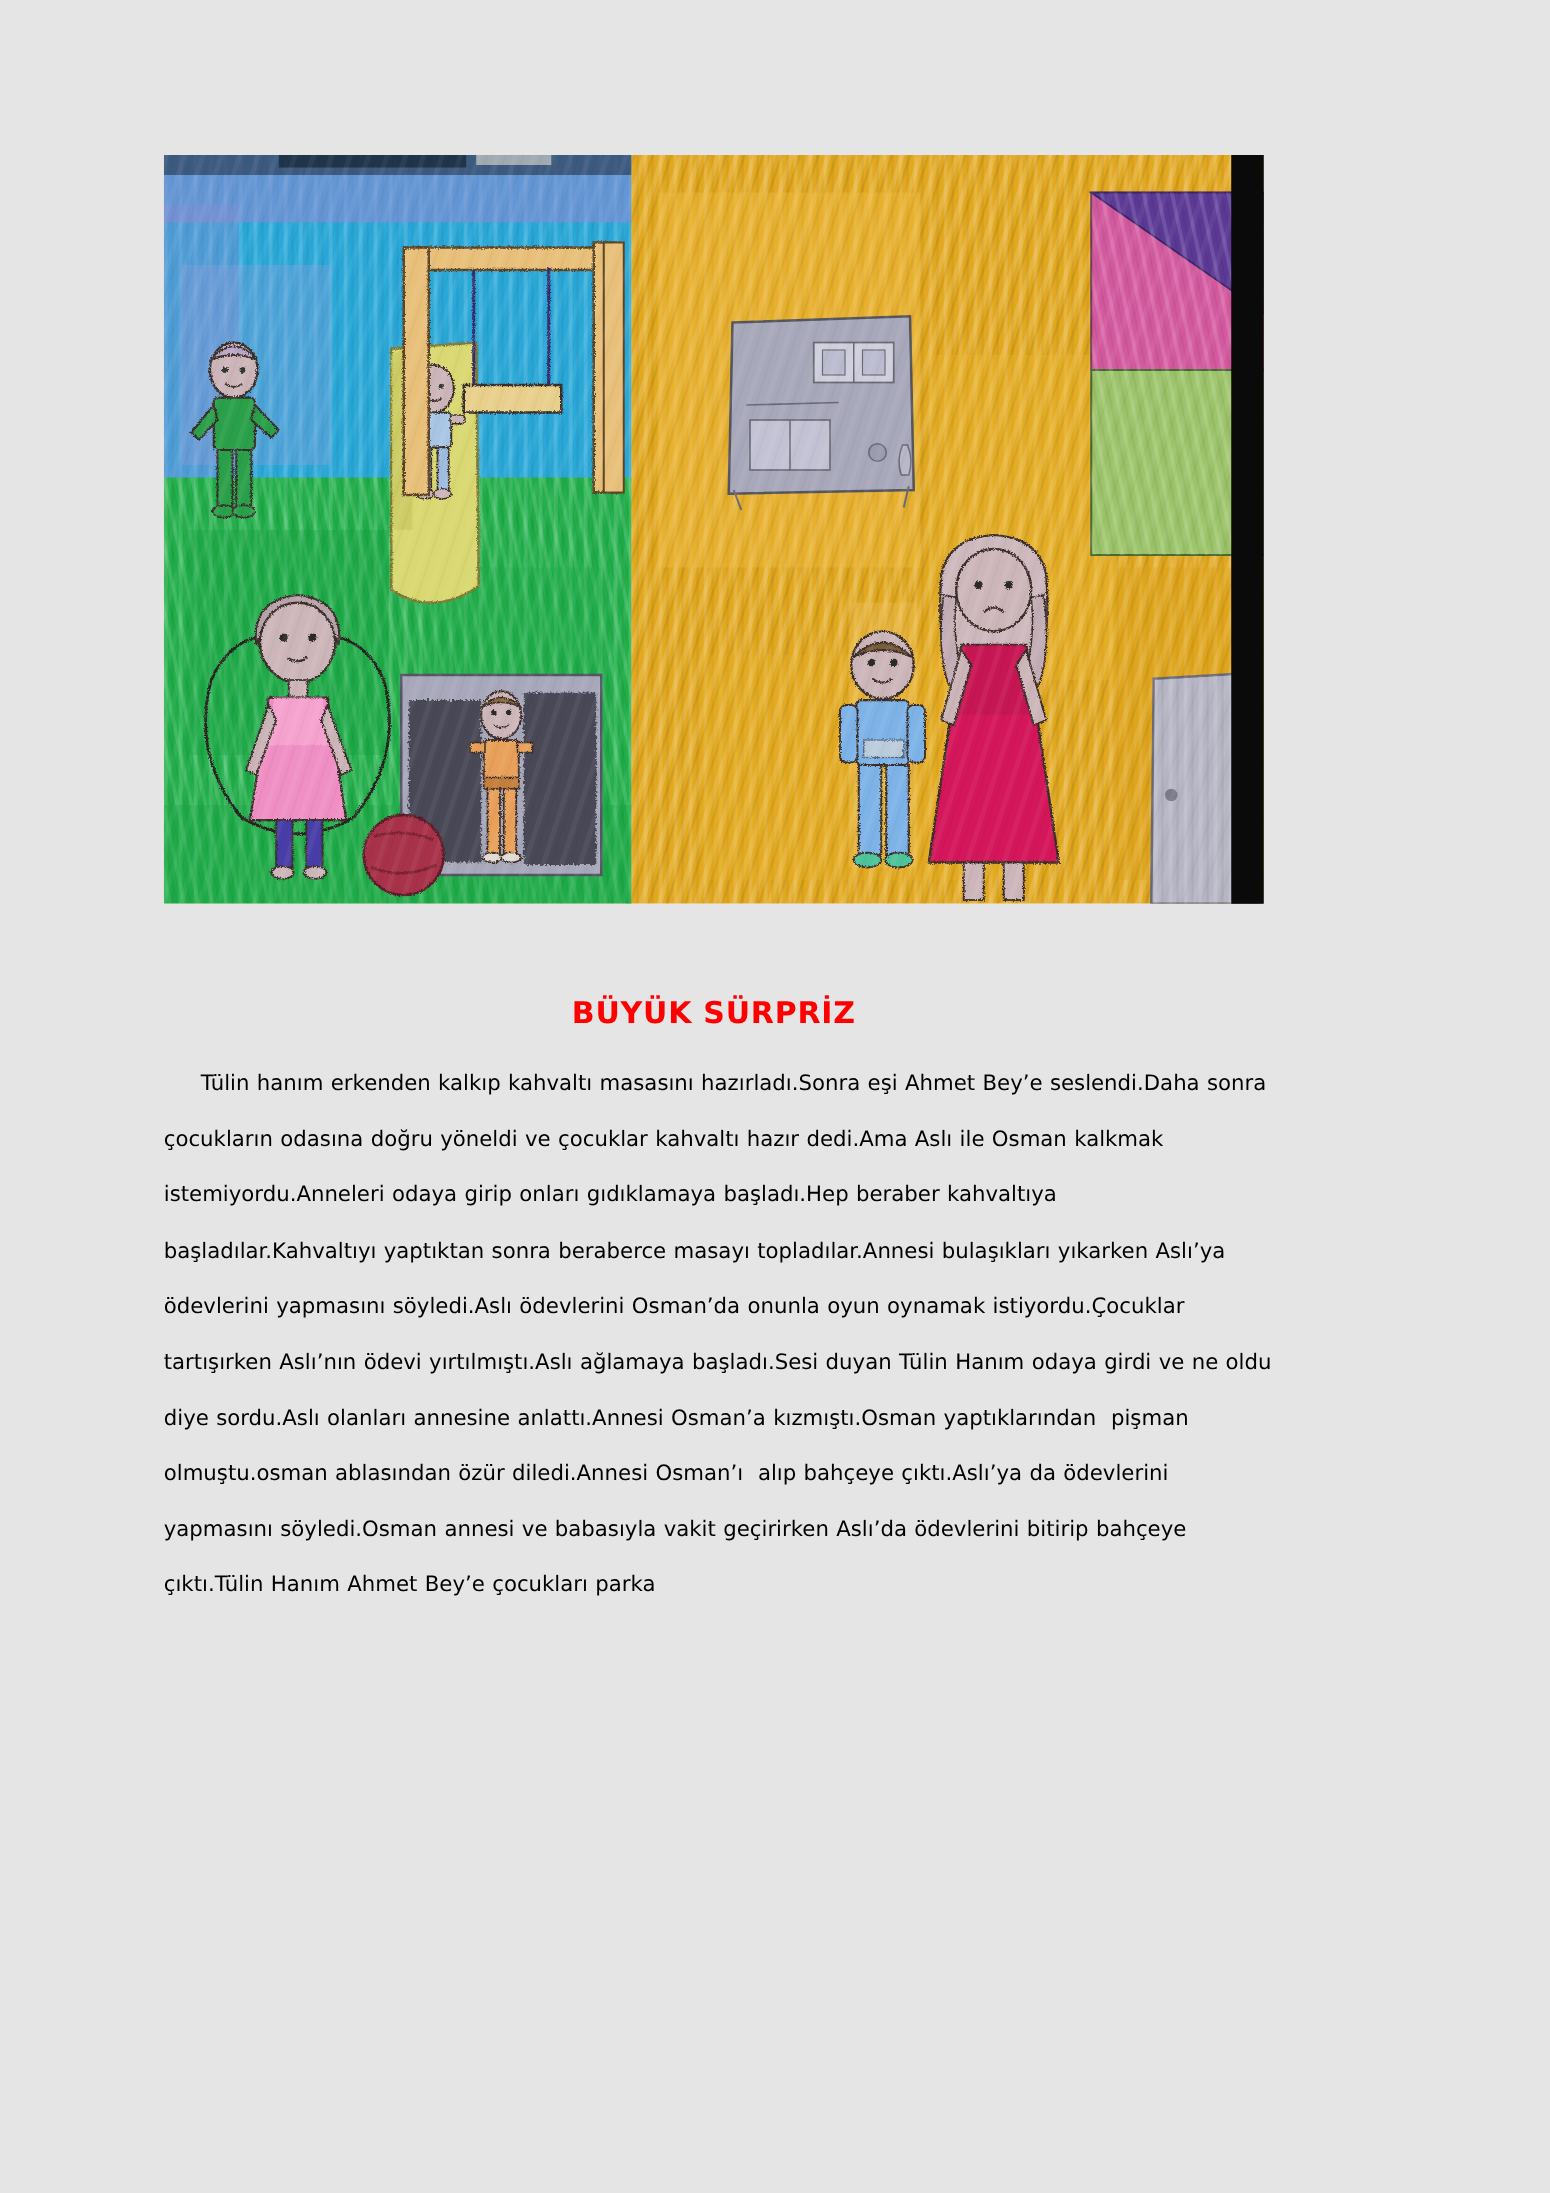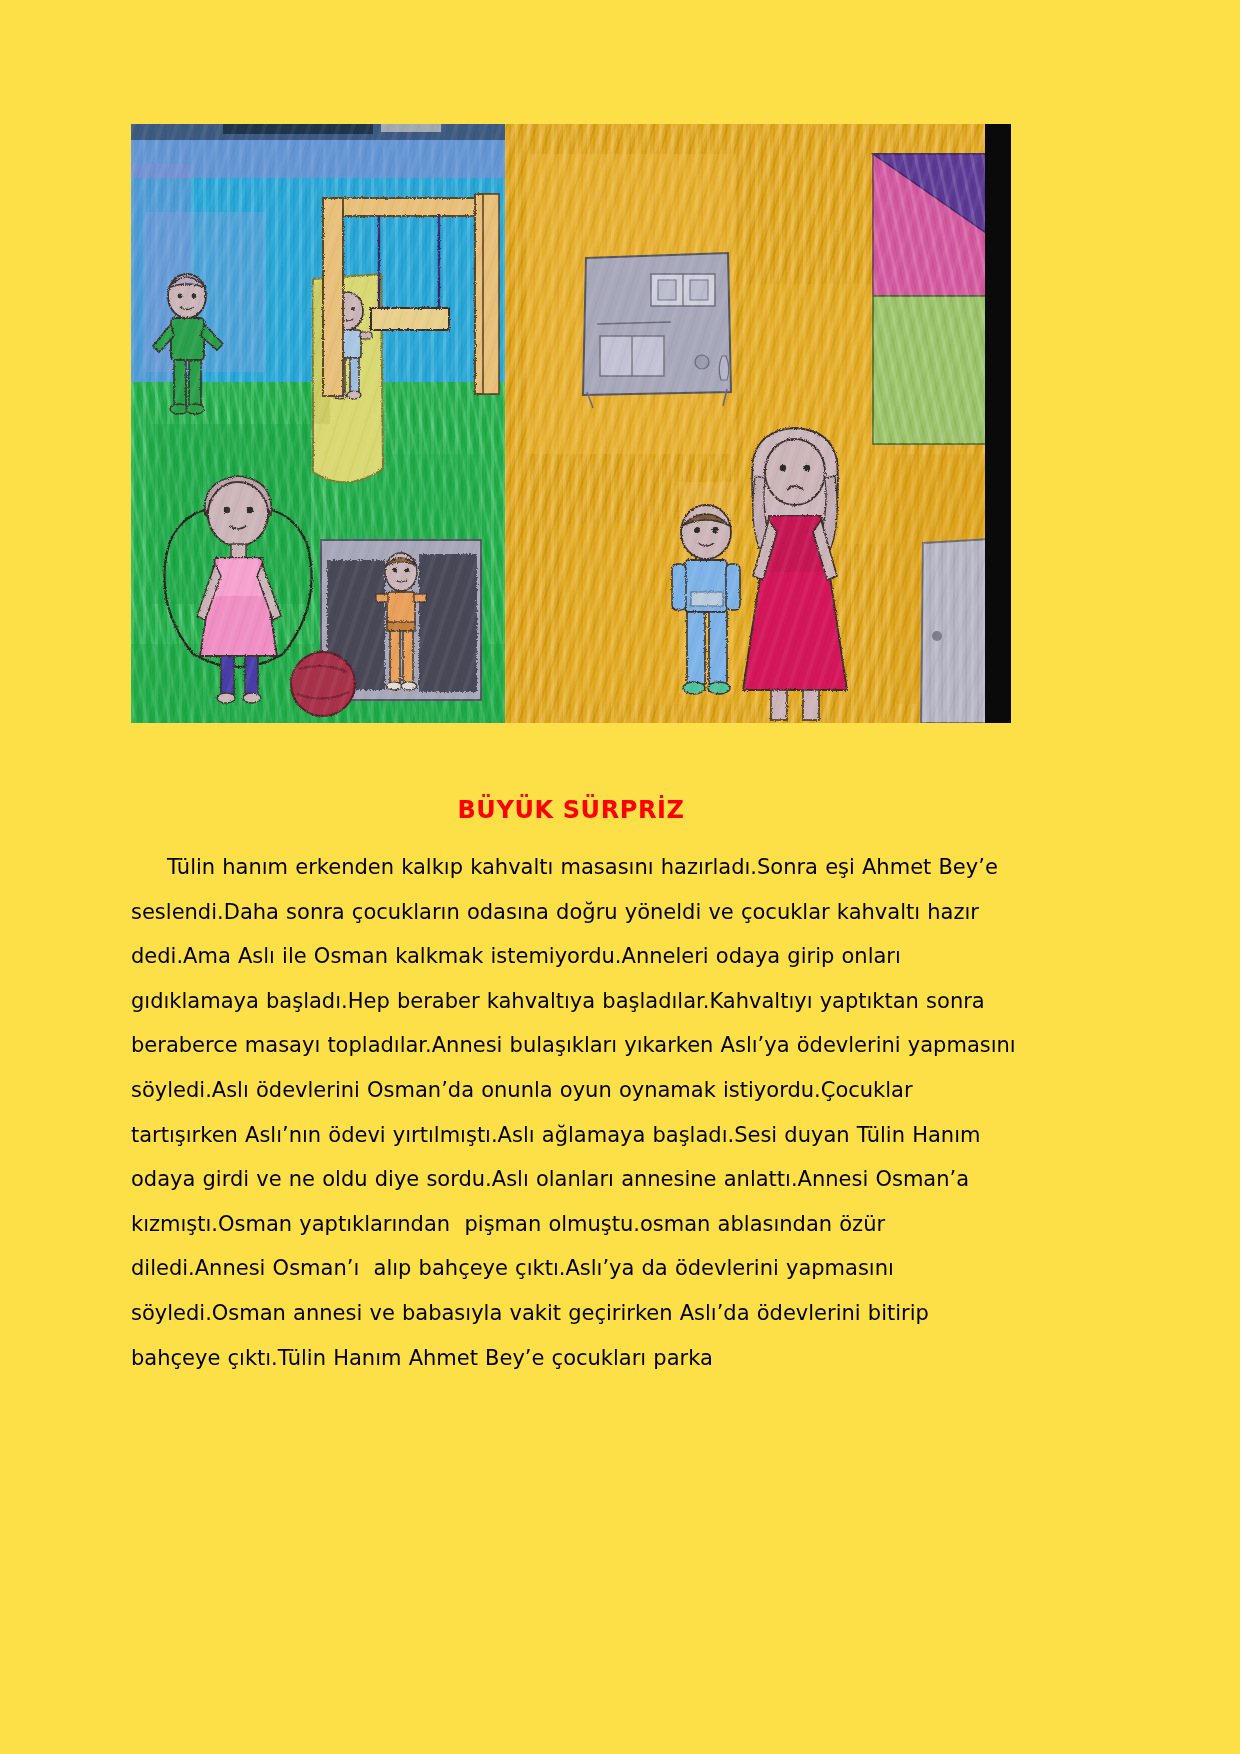--- a/index.html
+++ b/index.html
@@ -12,21 +12,21 @@
     width: 1240px;
     height: 1754px;
     position: relative;
     font-family: "DejaVu Sans", sans-serif;
     overflow: hidden;
   }
 
   .page {
     position: absolute;
     inset: 0;
-    background: #fde047;
+    background: #e5e5e5;
     padding-left: 32px;
   }
 
   
   .figure-block {
     position: absolute;
     left: 131px;
     top: 124px;
     width: 880px;
     height: 599px;
@@ -67,21 +67,21 @@
     font-size: 24px;
     letter-spacing: 0.6px;
   }
 
   .story-body {
     position: absolute;
     left: 131px;
     top: 845px;
     width: 890px;
     font-family: "DejaVu Sans", sans-serif;
-    font-size: 21px;
+    font-size: 17px;
     line-height: 44.6px;
     color: #000000;
     white-space: pre-wrap;
     word-spacing: 0.5px;
   }
 </style>
 </head>
 <body>
 
 <div class="page">

